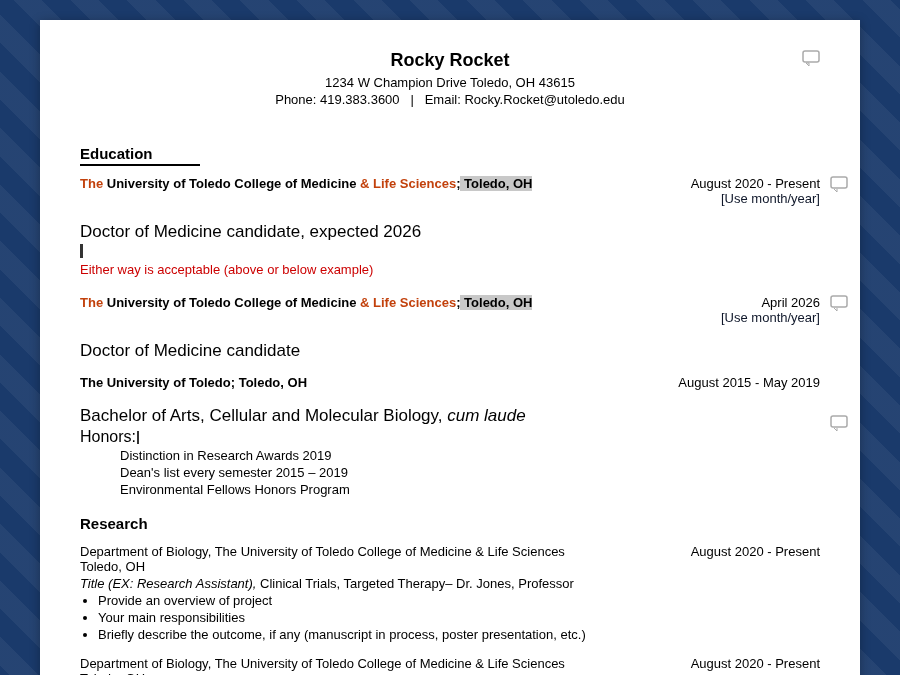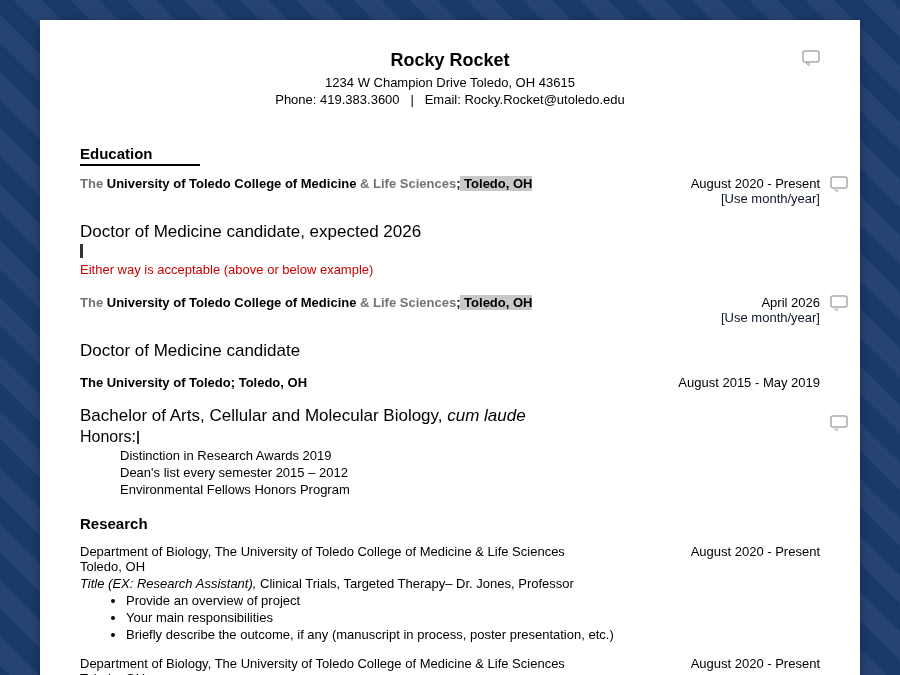--- a/index.html
+++ b/index.html
@@ -82,21 +82,21 @@
       align-items: flex-start;
     }
 
     .edu-institution {
       font-size: 13px;
       font-weight: bold;
       flex: 1;
     }
 
     .edu-institution .red {
-      color: #737373;
+      color: #c2410c;
       font-weight: bold;
     }
 
     .edu-institution .highlighted {
       background-color: #c8c8c8;
     }
 
     .edu-date {
       font-size: 13px;
       text-align: right;
@@ -171,21 +171,21 @@
     .exp-title {
       font-size: 13px;
       margin-top: 2px;
     }
 
     .exp-title em {
       font-style: italic;
     }
 
     .exp-bullets {
-      margin-left: 46px;
+      margin-left: 18px;
       font-size: 13px;
     }
 
     .exp-bullets li {
       margin-top: 2px;
       list-style: disc;
     }
 
     .abs-comment {
       position: absolute;
@@ -288,21 +288,21 @@
       </div>
 
       <div style="position:absolute; right:-28px; top:40px;">
         <svg width="18" height="16" viewBox="0 0 18 16" fill="none">
             <rect x="1" y="1" width="16" height="11" rx="2" stroke="#aaa" stroke-width="1.5" fill="white"></rect>
             <path d="M4 13 L7 16 L7 13" fill="white" stroke="#aaa" stroke-width="1"></path>
           </svg>
       </div>
       <ul class="honors-list">
         <li>Distinction in Research Awards 2019</li>
-        <li>Dean's list every semester 2015 – 2012</li>
+        <li>Dean's list every semester 2015 – 2019</li>
         <li>Environmental Fellows Honors Program</li>
       </ul>
     </div>
   </div>
 
   <div class="research-section">
     <div class="section-header" style="border-bottom: none; display:block;">Research</div>
   </div>
 
   <div>

